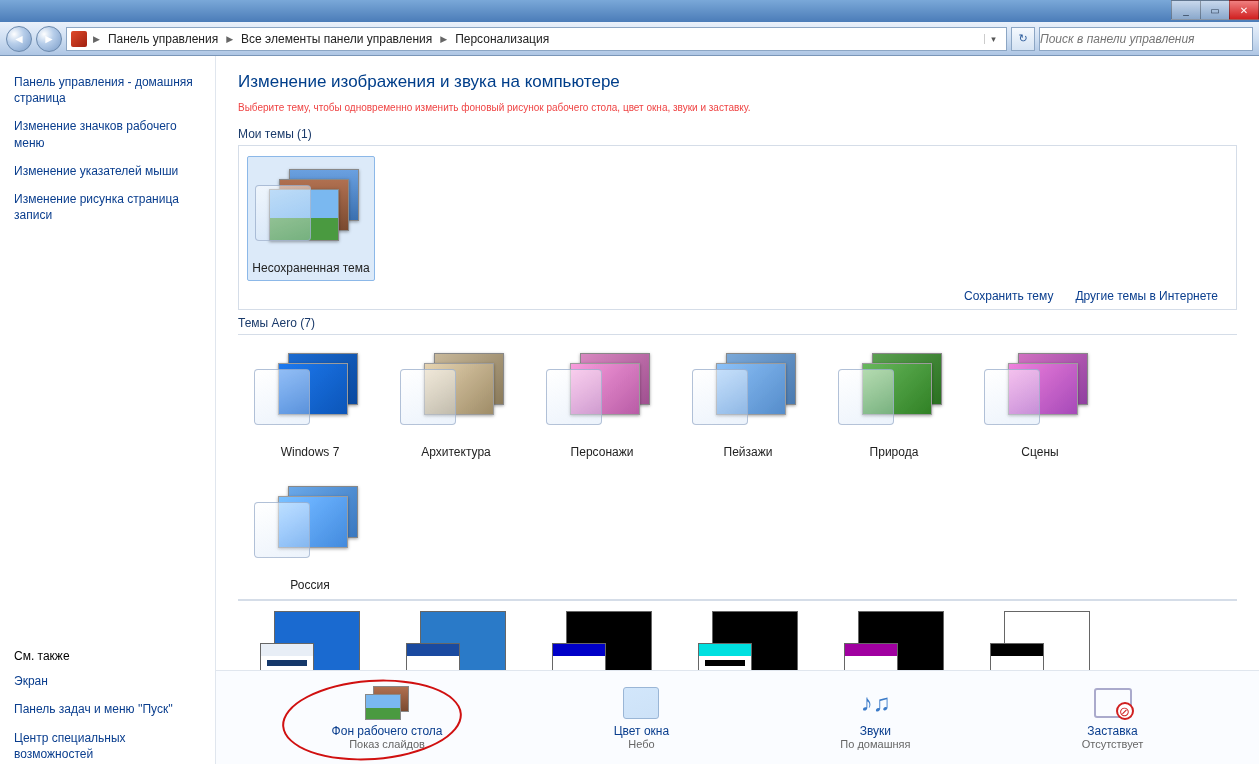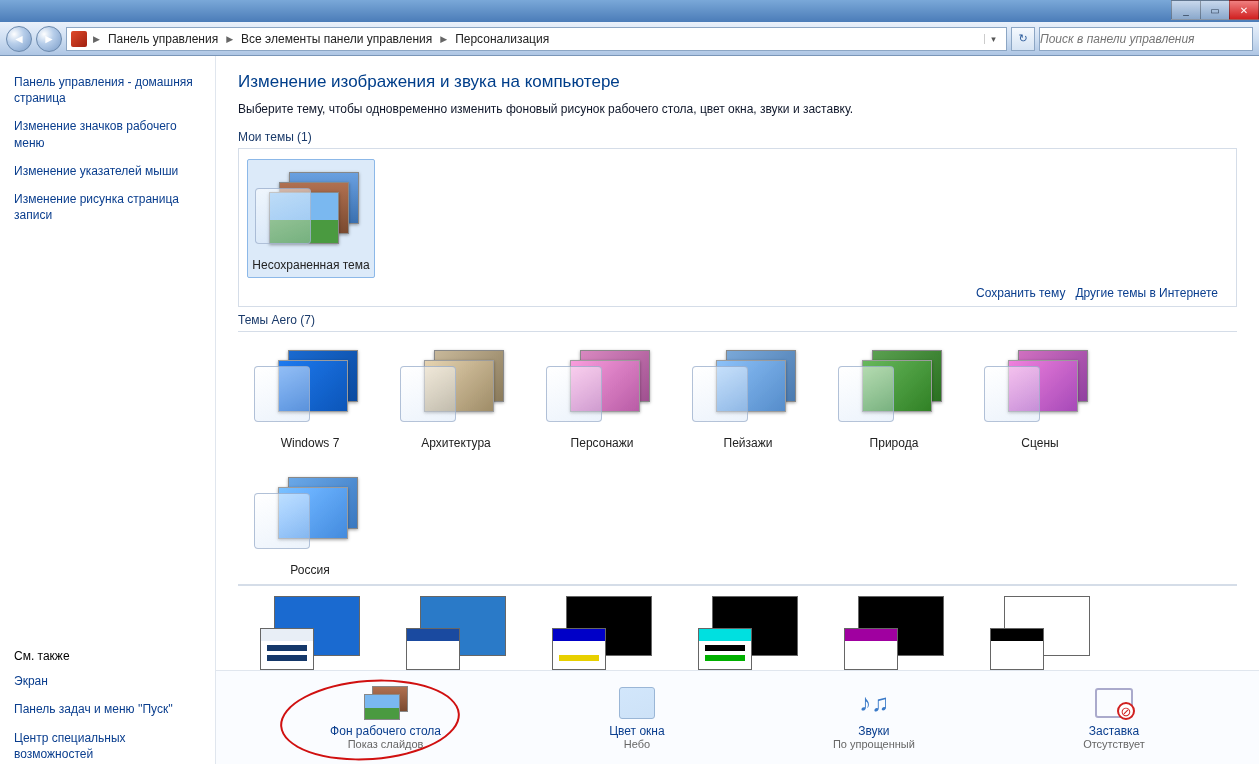--- a/index.html
+++ b/index.html
@@ -26,36 +26,36 @@
 
 
 .body-area { display: flex; height: 736px; }
 .sidebar { width: 216px; background: #fff; border-right: 1px solid #e0e6ee; padding: 18px 14px; font-size: 12px; display: flex; flex-direction: column; }
 .sidebar a { color: #0a3e8e; text-decoration: none; display: block; margin-bottom: 12px; cursor: pointer; line-height: 1.35; }
 .sidebar .spacer { flex: 1; }
 .sidebar .see-also-hdr { color: #000000; margin-bottom: 10px; }
 
 .content { flex: 1; background: #fff; padding: 16px 22px 0 22px; overflow: hidden; position: relative; }
 .page-title { color: #003e8a; font-size: 17px; margin-bottom: 10px; }
-.page-sub { font-size: 12px; color: #0f172a; margin-bottom: 14px; }
+.page-sub { font-size: 10px; color: #ef4444; margin-bottom: 14px; }
 
 .section-hdr { font-size: 12px; color: #1a3a6a; margin: 6px 0 4px 0; }
 .section-box { border: 1px solid #d5dde8; border-left: none; border-right: none; padding: 10px 8px 6px 8px; position: relative; }
 .section-box.first { border: 1px solid #d5dde8; margin-bottom: 2px; }
 
 .theme-row { display: flex; gap: 18px; flex-wrap: wrap; }
 .theme { width: 128px; text-align: center; font-size: 12px; color: #222; cursor: pointer; }
 .theme.selected { background: #dceaf9; border: 1px solid #8cb8e8; padding: 4px; border-radius: 2px; }
 .thumb-wrap { height: 88px; position: relative; margin-bottom: 6px; display:flex; align-items:center; justify-content:center; }
 .thumb-stack { position: relative; width: 96px; height: 72px; }
 .thumb-img { position: absolute; width: 70px; height: 52px; border: 1px solid #888; box-shadow: 0 1px 3px rgba(0,0,0,.35); }
 .thumb-glass { position: absolute; width: 56px; height: 56px; bottom: 0; left: -8px; border: 1px solid rgba(150,170,200,.7); background: linear-gradient(160deg, rgba(255,255,255,.55), rgba(200,220,245,.35)); border-radius: 4px; }
-.theme-label { line-height: 1.25; }
-
-.action-links { position: absolute; right: 18px; bottom: -24px; display: flex; gap: 10px; font-size: 12px; }
+.theme-label { line-height: 1.25; margin-top: 12px; }
+
+.action-links { position: absolute; right: 18px; bottom: -24px; display: flex; gap: 22px; font-size: 12px; }
 .action-links a { color: #0a3e8e; text-decoration: none; cursor: pointer; }
 
 
 .basic-thumb { width: 100px; height: 74px; position: relative; margin: 0 auto 6px auto; }
 .basic-bg { position: absolute; right: 0; top: 0; width: 86px; height: 60px; border: 1px solid #666; }
 .basic-win { position: absolute; left: 0; bottom: 0; width: 54px; height: 42px; border: 1px solid #666; background: #fff; }
 .basic-win .tb { height: 12px; }
 .basic-win .stripe { height: 6px; margin: 4px 6px 0 6px; }
 
 
@@ -296,21 +296,21 @@
   <div class="fopt">
     <div class="ico">
         <div style="width:36px;height:32px;border:1px solid #9ab6d6;background:linear-gradient(160deg,rgba(200,225,250,.8),rgba(160,200,240,.5));border-radius:3px;"></div>
       </div>
     <div class="ttl">Цвет окна</div>
     <div class="sub">Небо</div>
   </div>
   <div class="fopt">
     <div class="ico" style="color:#3a7ac8;font-size:24px;">♪♫</div>
     <div class="ttl">Звуки</div>
-    <div class="sub">По упрощенный</div>
+    <div class="sub">По домашняя</div>
   </div>
   <div class="fopt">
     <div class="ico">
         <div style="width:38px;height:30px;border:2px solid #aac;border-radius:3px;position:relative;">
           <div style="position:absolute;right:-4px;bottom:-4px;width:18px;height:18px;border:2px solid #d02020;border-radius:50%;background:#fff;color:#d02020;font-size:13px;line-height:15px;text-align:center;">⊘</div>
         </div>
       </div>
     <div class="ttl">Заставка</div>
     <div class="sub">Отсутствует</div>
   </div>

